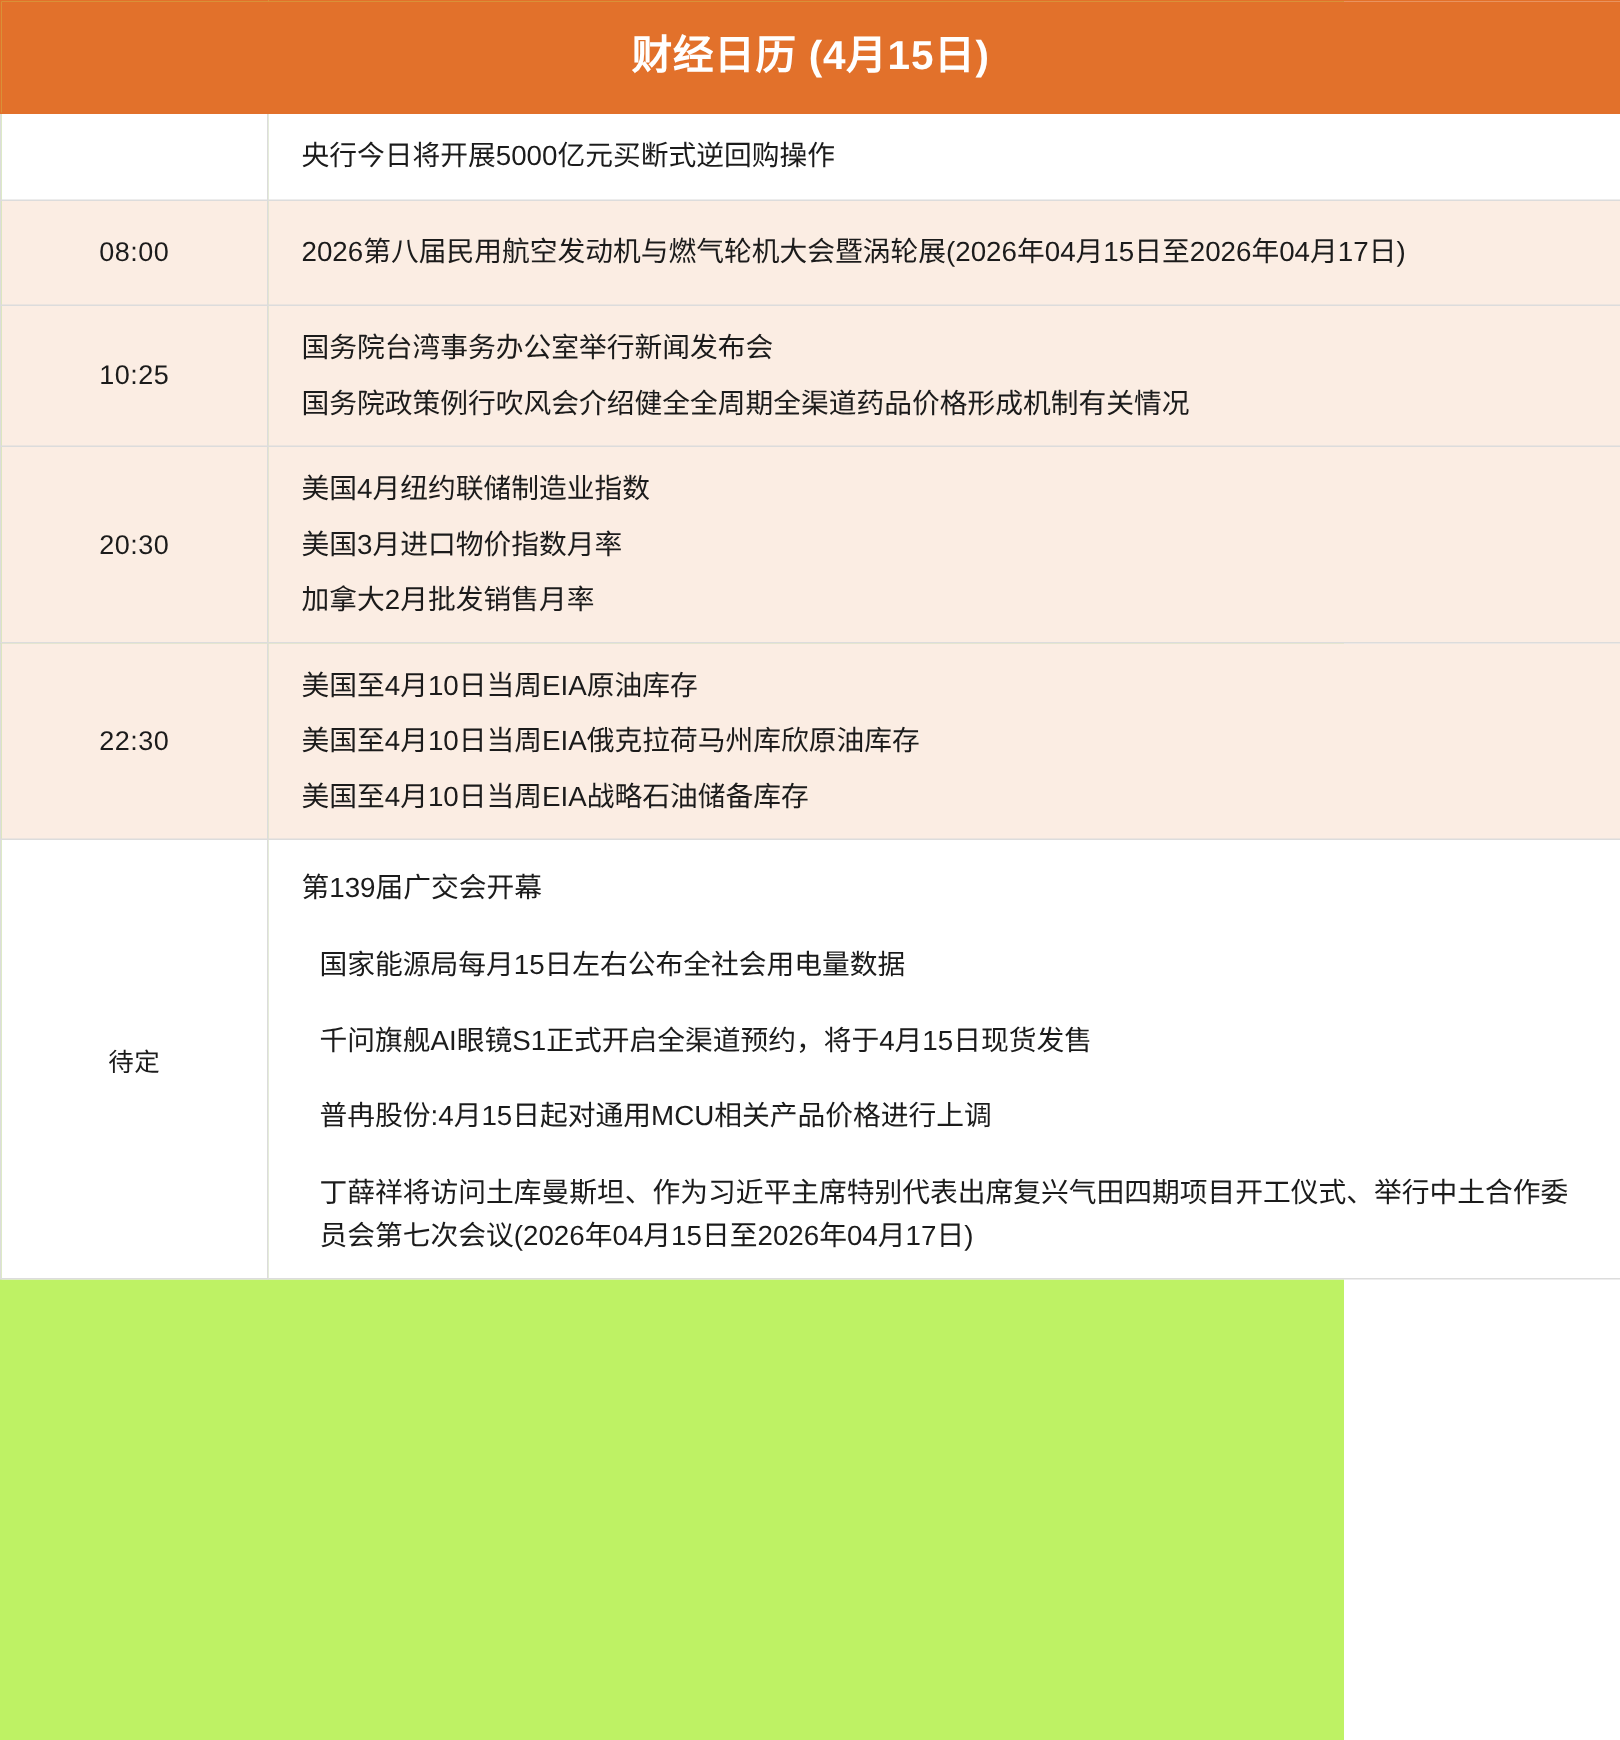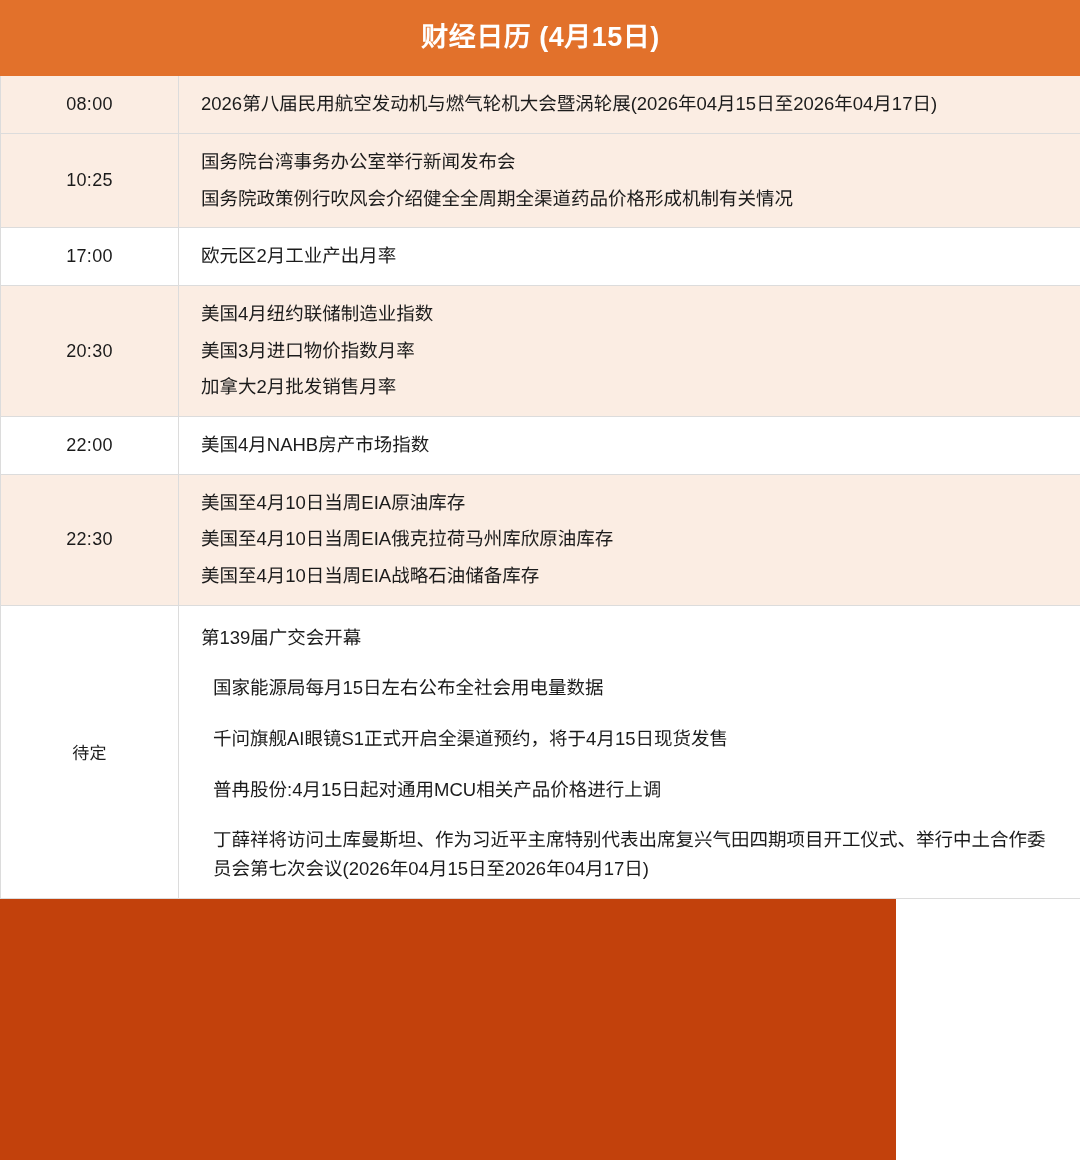--- a/index.html
+++ b/index.html
@@ -8,21 +8,21 @@
     background: #ffffff;
   }
   body {
     font-family: "Liberation Sans", "DejaVu Sans", sans-serif;
     -webkit-font-smoothing: antialiased;
   }
   .page {
     width: 896px;
     min-height: 1160px;
     box-sizing: border-box;
-    background: #c2410c;
+    background: #bef264;
     position: relative;
   }
   table.calendar {
     width: 1080px;
     border-collapse: collapse;
     table-layout: fixed;
   }
   table.calendar col.col-time { width: 178px; }
   table.calendar col.col-event { width: 902px; }
 
@@ -37,21 +37,21 @@
     border: 1px solid #E2712B;
     line-height: 1.2;
   }
 
   td.time {
     text-align: center;
     vertical-align: middle;
     font-size: 18px;
     color: #1b1b1b;
     border: 1px solid #DCDCDC;
-    padding: 6px 4px;
+    padding: 24px 4px;
     letter-spacing: 0.3px;
   }
   td.event {
     vertical-align: middle;
     font-size: 18.5px;
     color: #1b1b1b;
     border: 1px solid #DCDCDC;
     padding: 14px 18px 14px 22px;
     line-height: 1.55;
   }
@@ -73,51 +73,45 @@
     <colgroup>
       <col class="col-time">
       <col class="col-event">
     </colgroup>
     <thead>
       <tr>
         <th class="title-cell" colspan="2">财经日历 (4月15日)</th>
       </tr>
     </thead>
     <tbody>
+        <tr class="plain">
+          <td class="time"></td>
+          <td class="event">
+            <div class="event-line">央行今日将开展5000亿元买断式逆回购操作</div>
+          </td>
+        </tr>
         <tr class="shade">
           <td class="time">08:00</td>
           <td class="event">
             <div class="event-line">2026第八届民用航空发动机与燃气轮机大会暨涡轮展(2026年04月15日至2026年04月17日)</div>
           </td>
         </tr>
         <tr class="shade">
           <td class="time">10:25</td>
           <td class="event">
             <div class="event-line">国务院台湾事务办公室举行新闻发布会</div>
             <div class="event-line">国务院政策例行吹风会介绍健全全周期全渠道药品价格形成机制有关情况</div>
           </td>
         </tr>
-        <tr class="plain">
-          <td class="time">17:00</td>
-          <td class="event">
-            <div class="event-line">欧元区2月工业产出月率</div>
-          </td>
-        </tr>
         <tr class="shade">
           <td class="time">20:30</td>
           <td class="event">
             <div class="event-line">美国4月纽约联储制造业指数</div>
             <div class="event-line">美国3月进口物价指数月率</div>
             <div class="event-line">加拿大2月批发销售月率</div>
-          </td>
-        </tr>
-        <tr class="plain">
-          <td class="time">22:00</td>
-          <td class="event">
-            <div class="event-line">美国4月NAHB房产市场指数</div>
           </td>
         </tr>
         <tr class="shade">
           <td class="time">22:30</td>
           <td class="event">
             <div class="event-line">美国至4月10日当周EIA原油库存</div>
             <div class="event-line">美国至4月10日当周EIA俄克拉荷马州库欣原油库存</div>
             <div class="event-line">美国至4月10日当周EIA战略石油储备库存</div>
           </td>
         </tr>

